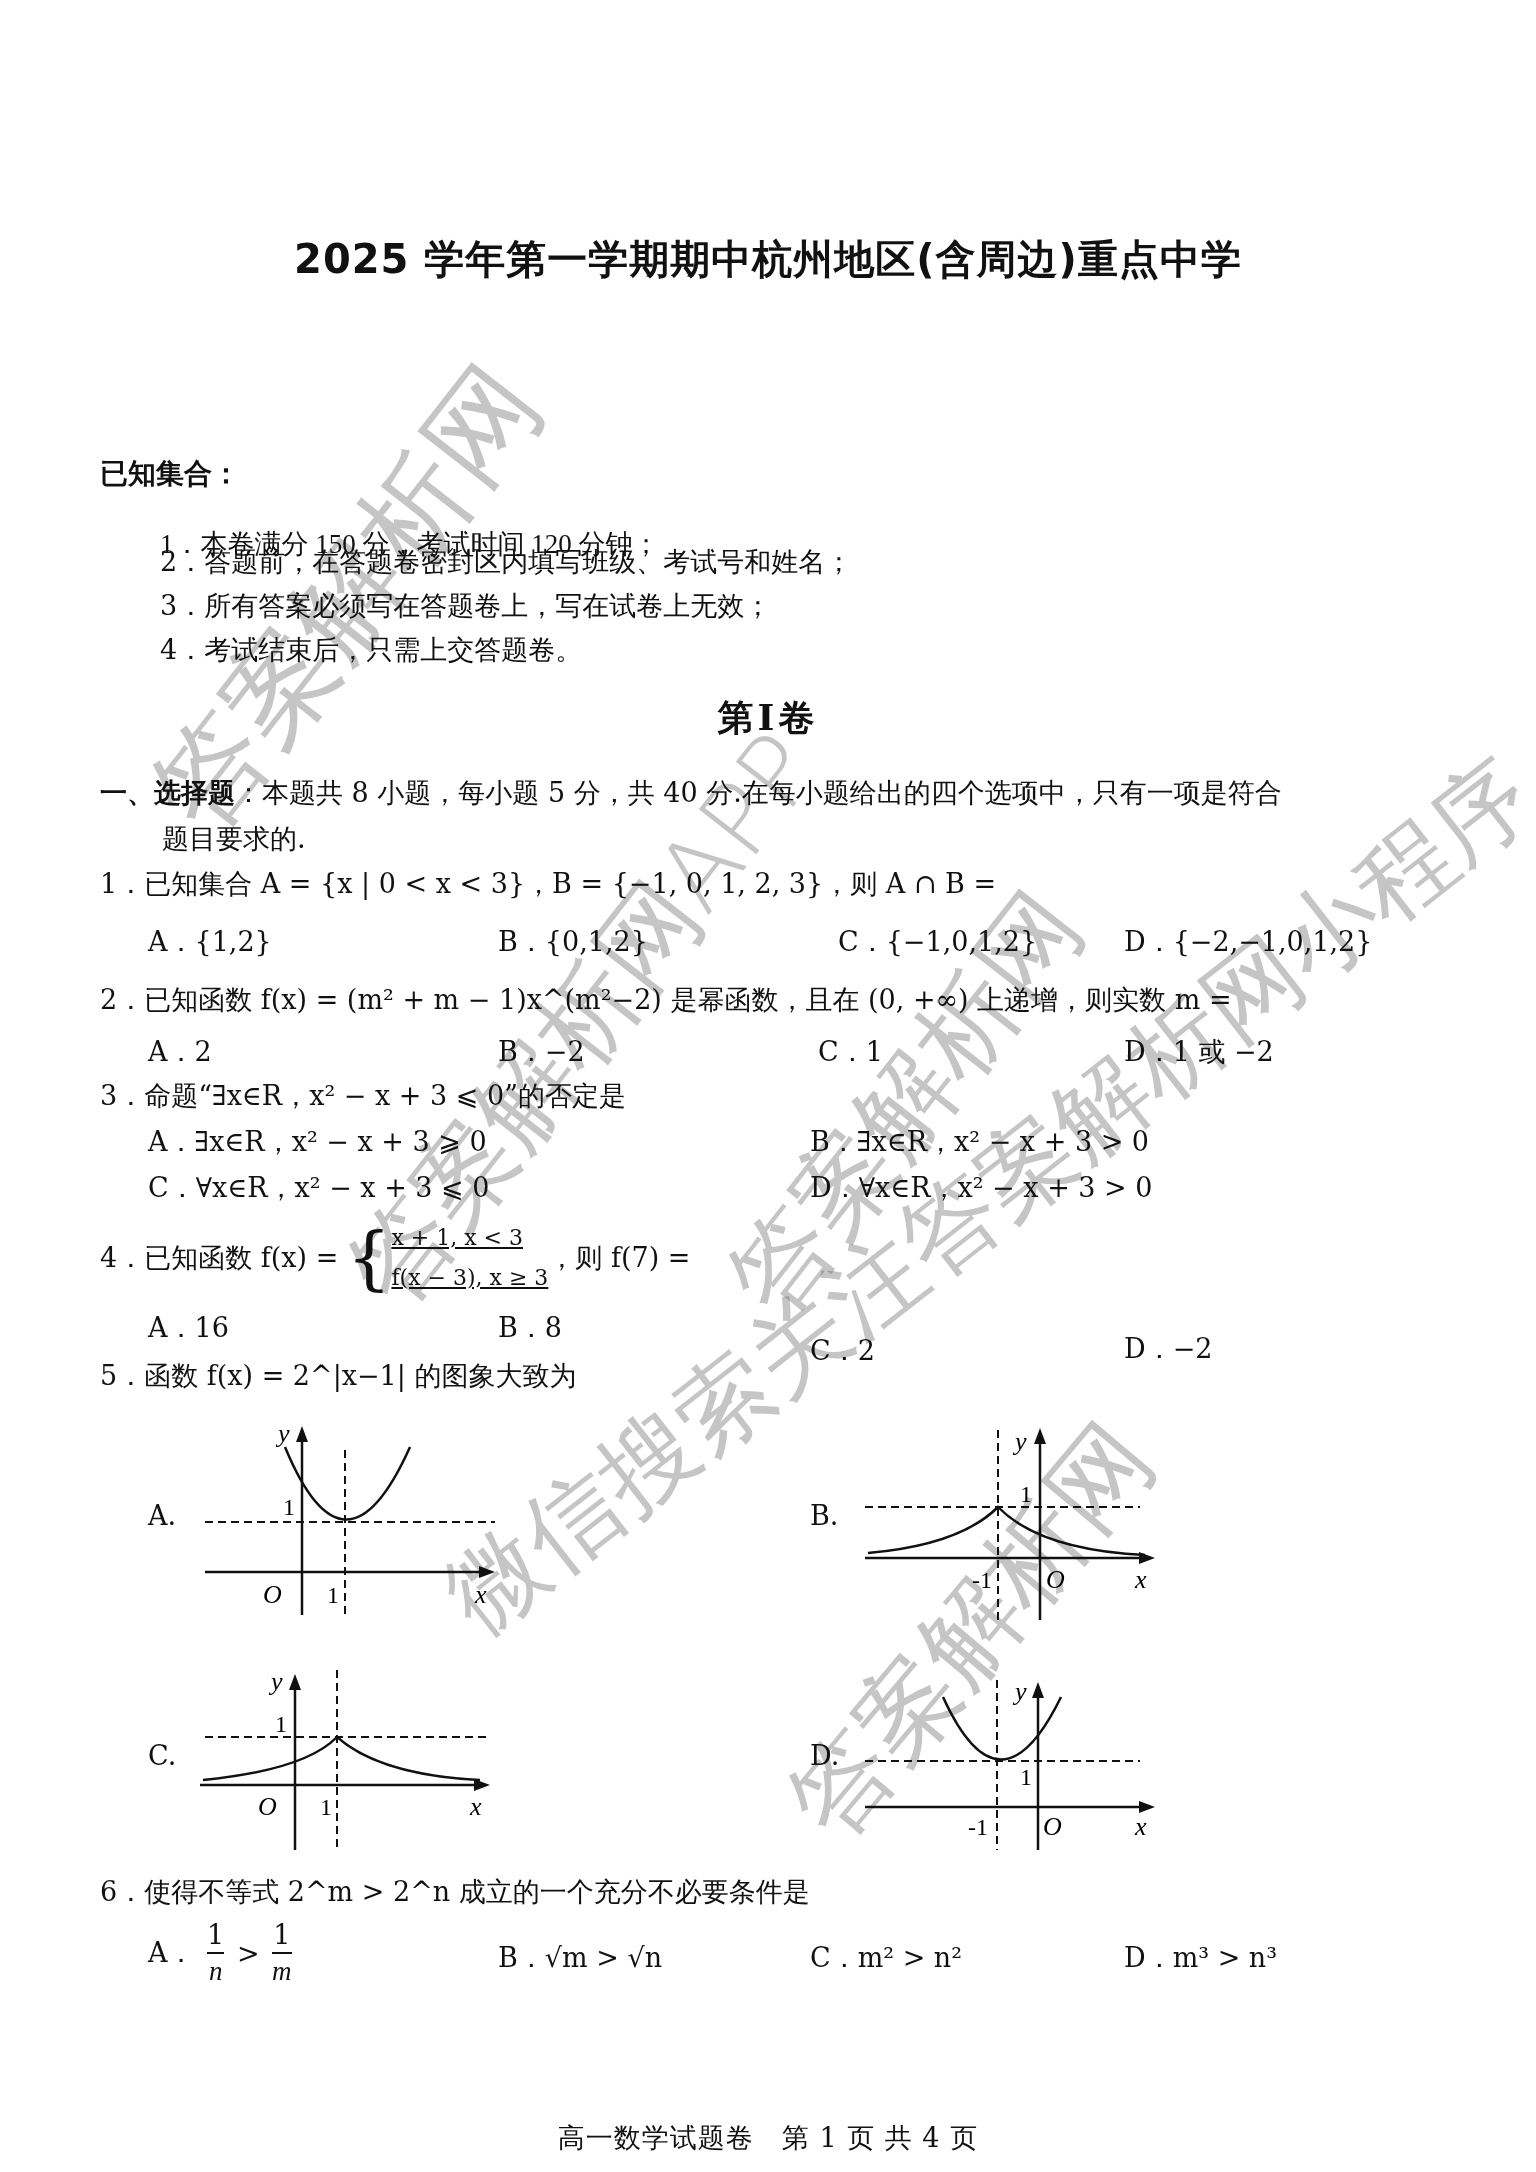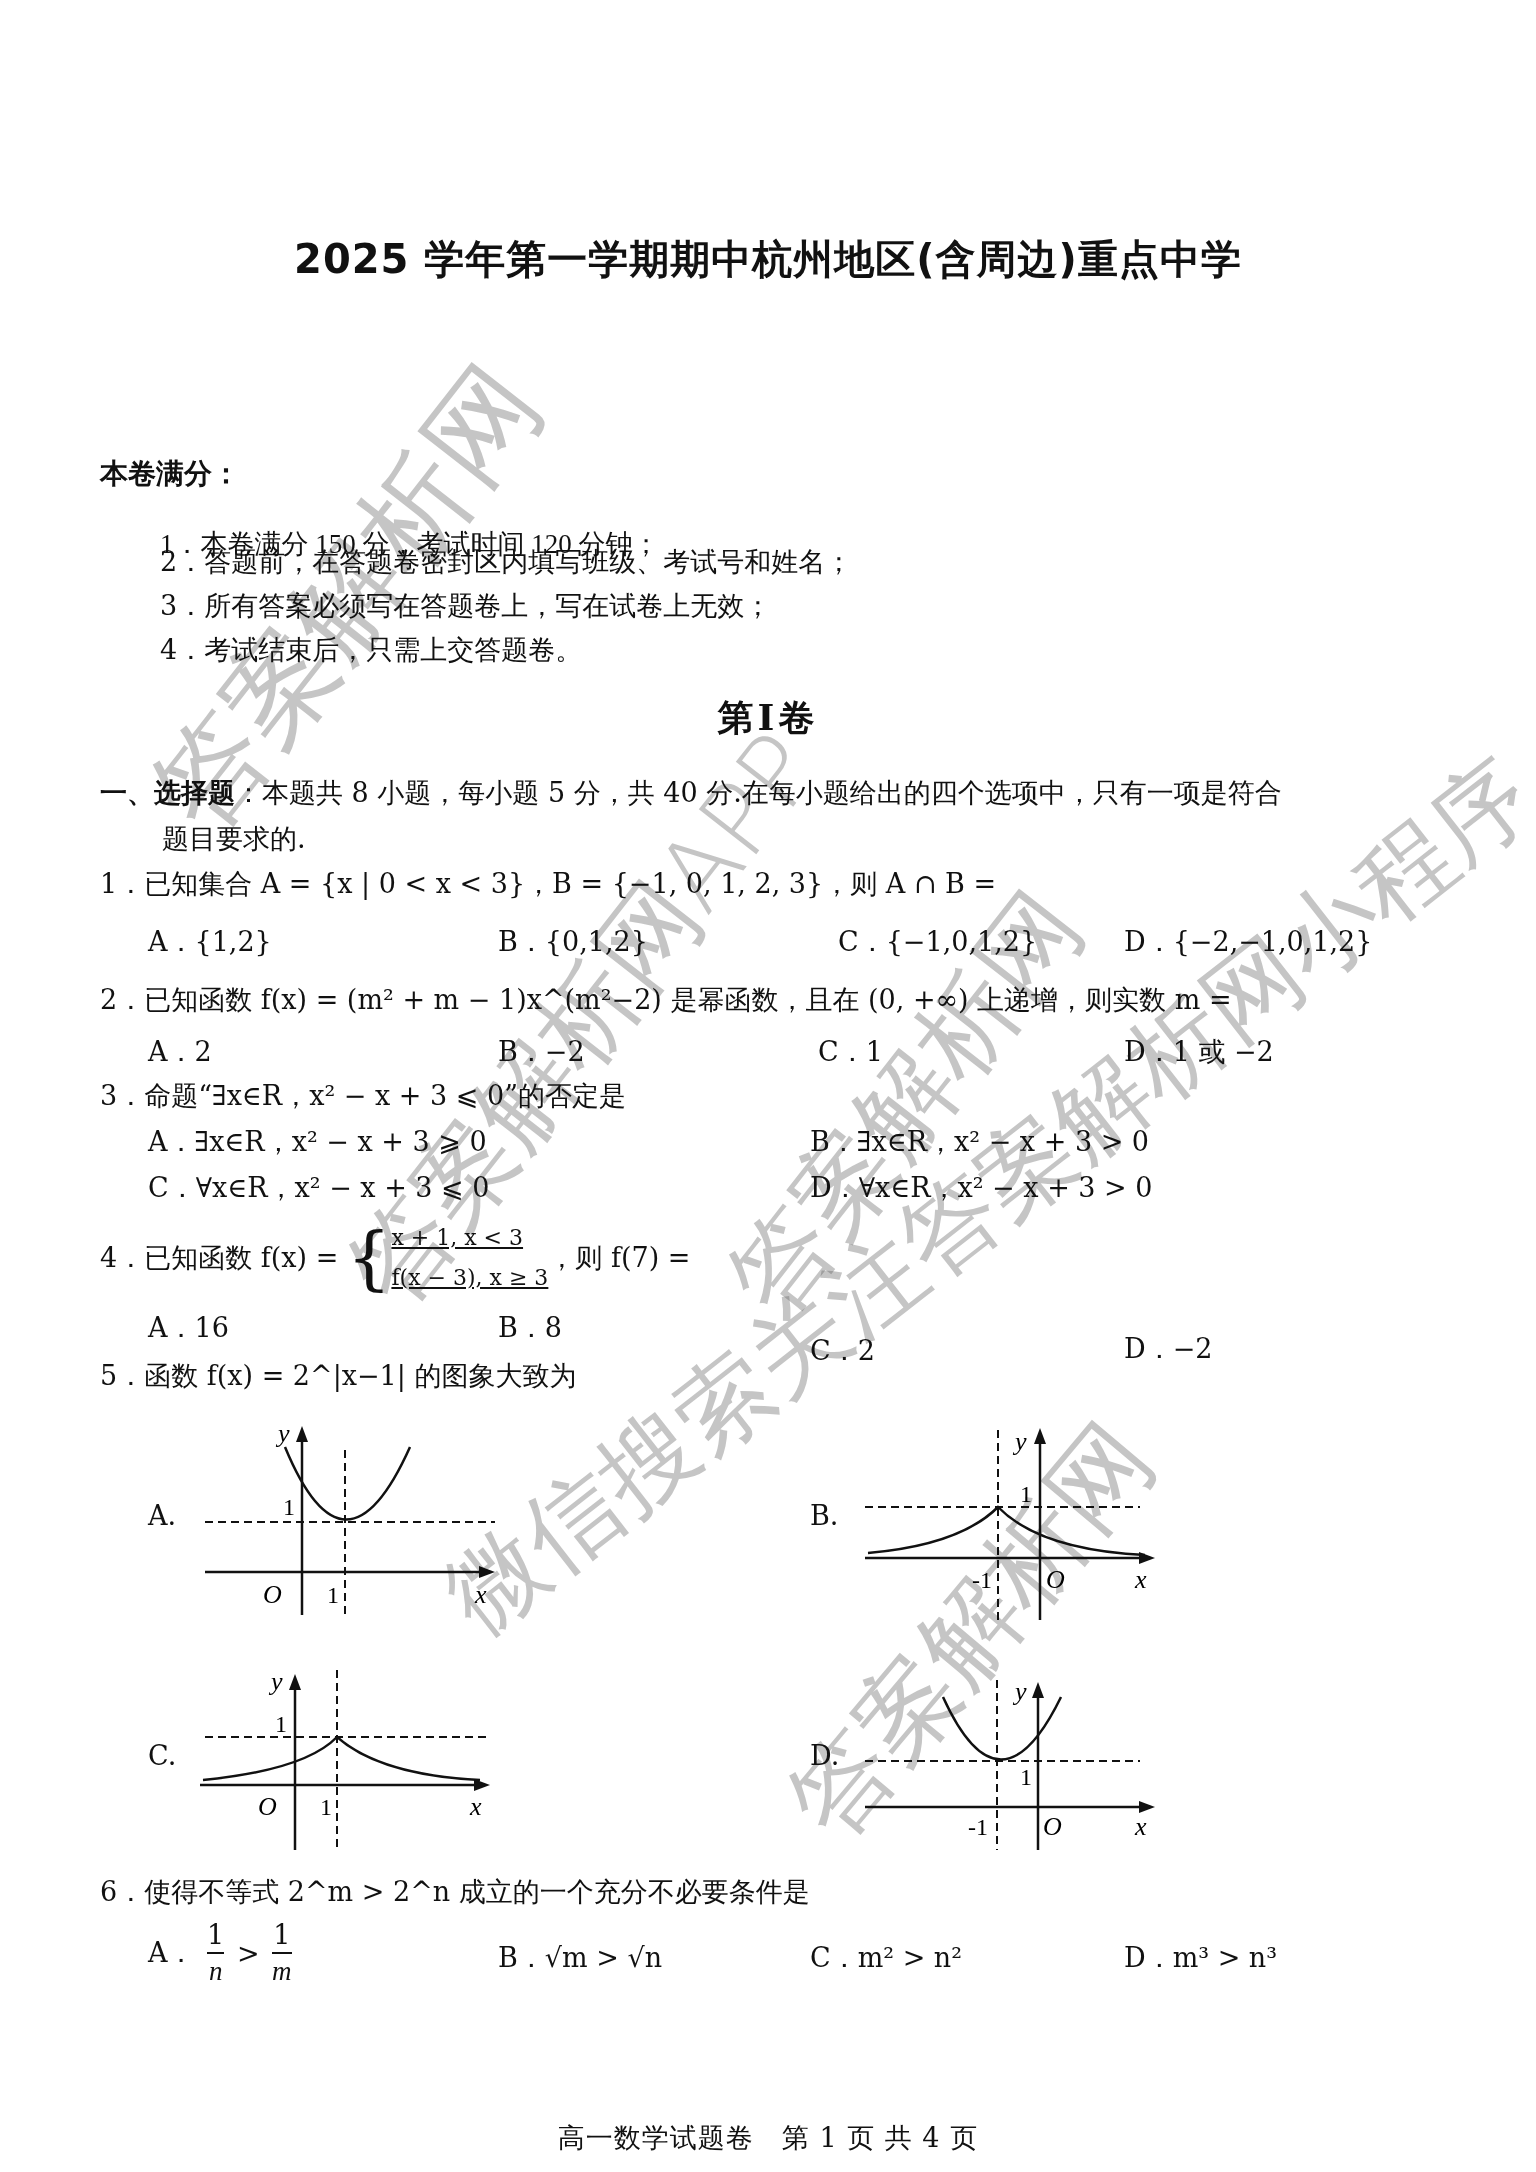--- a/index.html
+++ b/index.html
@@ -38,21 +38,21 @@
 <div class="page">
 
   <div class="wm" style="left:120px; top:770px; transform: rotate(-52deg);">答案解析网</div>
   <div class="wm" style="left:320px; top:1250px; transform: rotate(-52deg); font-size:100px;">答案解析网APP</div>
   <div class="wm" style="left:700px; top:1260px; transform: rotate(-52deg); font-size:100px;">答案解析网</div>
   <div class="wm" style="left:420px; top:1560px; transform: rotate(-38deg); font-size:96px;">微信搜索关注答案解析网小程序</div>
   <div class="wm" style="left:760px; top:1780px; transform: rotate(-50deg); font-size:100px;">答案解析网</div>
 
   <div class="title1">2025 学年第一学期期中杭州地区(含周边)重点中学</div>
 
-  <div class="notice-head">本卷满分：</div>
+  <div class="notice-head">已知集合：</div>
   <div class="notice-item" style="top:526px;font-family:Liberation Serif, serif;">1．本卷满分 150 分，考试时间 120 分钟；</div>
   <div class="notice-item" style="top:544px;">2．答题前，在答题卷密封区内填写班级、考试号和姓名；</div>
   <div class="notice-item" style="top:588px;">3．所有答案必须写在答题卷上，写在试卷上无效；</div>
   <div class="notice-item" style="top:632px;">4．考试结束后，只需上交答题卷。</div>
 
   <div class="vol-title">第Ⅰ卷</div>
 
   <div class="section">
     <div><b>一、选择题</b><span>：本题共 8 小题，每小题 5 分，共 40 分.在每小题给出的四个选项中，只有一项是符合</span></div>
     <div class="indent">题目要求的.</div>

